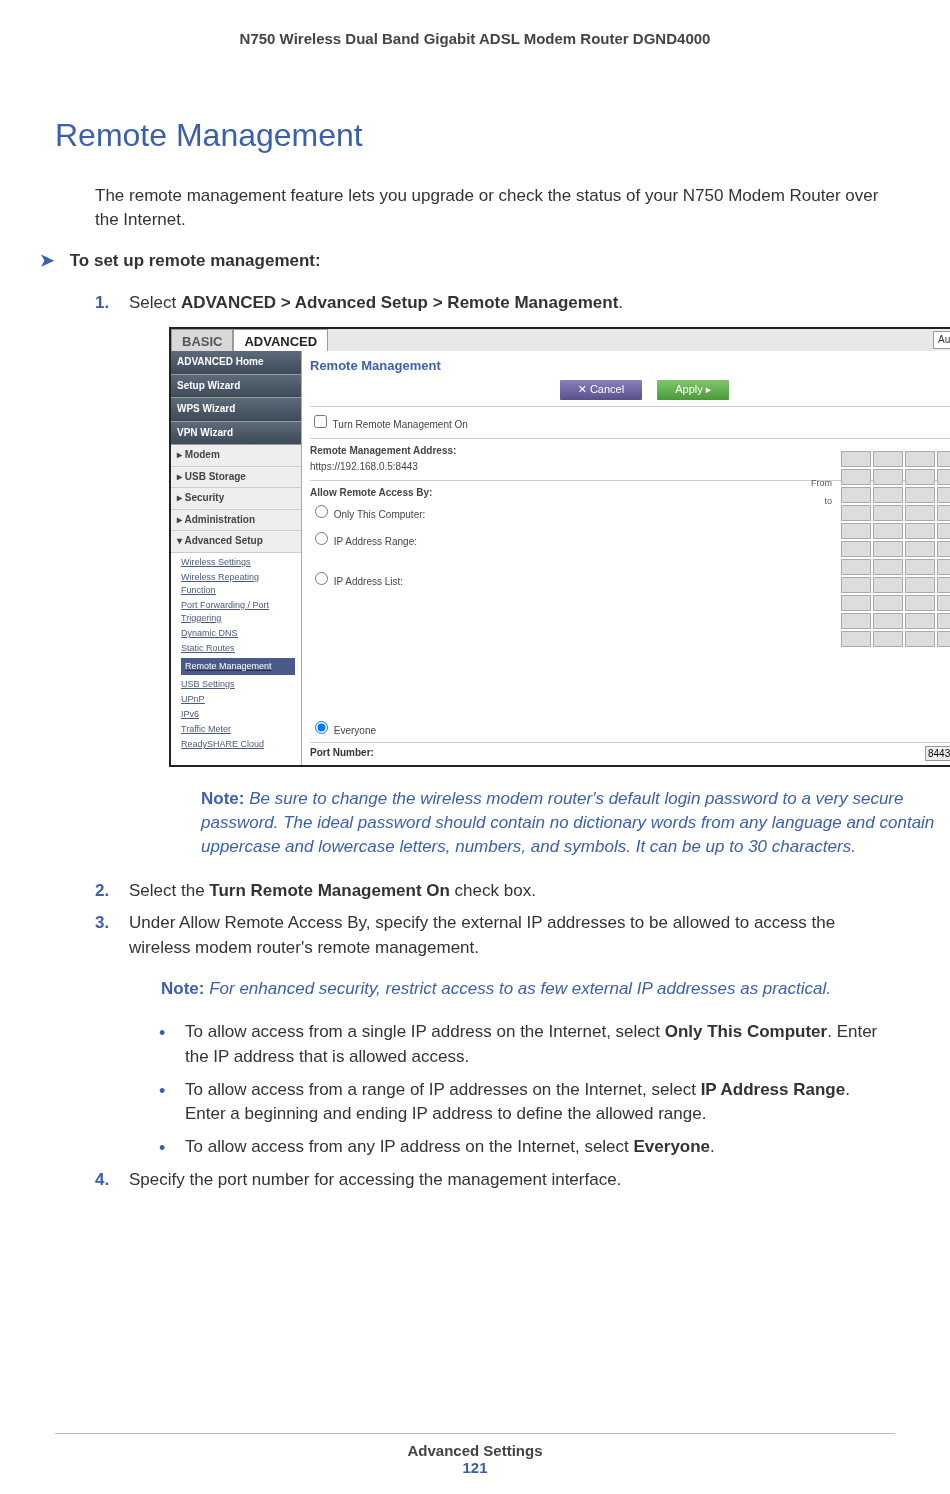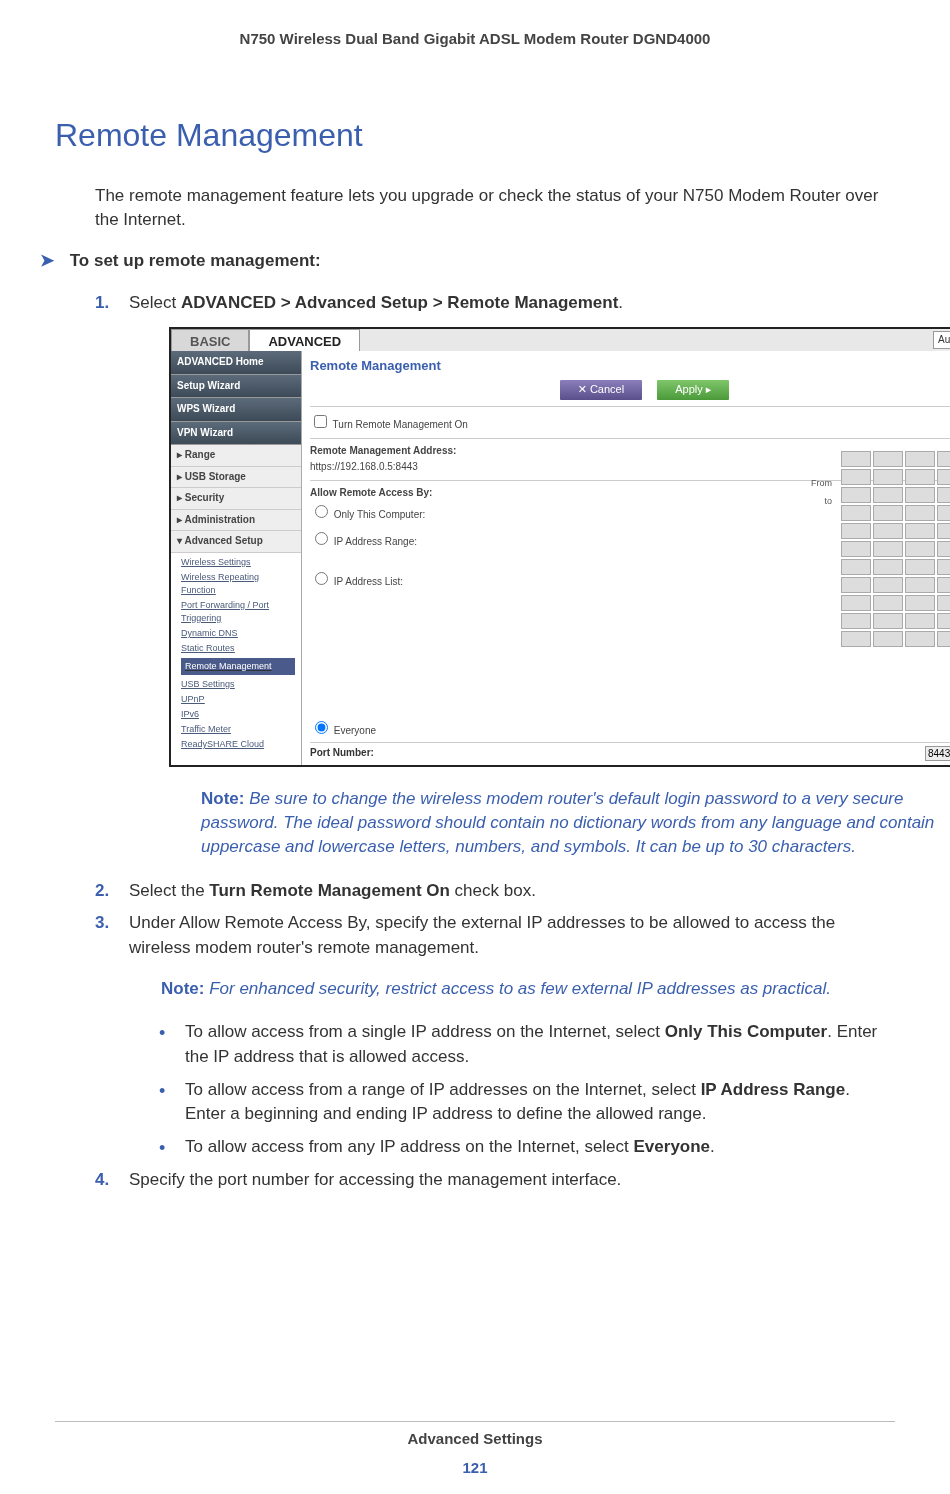--- a/index.html
+++ b/index.html
@@ -79,21 +79,21 @@
     position: relative;
     overflow: hidden;
     font-size: 11px;
   }
   .ss-top {
     display: flex;
     align-items: stretch;
     height: 22px;
   }
   .ss-tab {
-    padding: 3px 18px;
+    padding: 3px 10px;
     font-weight: bold;
     font-size: 13px;
     border: 1px solid #999;
     border-bottom: none;
   }
   .tab-basic { background: #d8d8d8; color:#555;}
   .tab-adv { background: #fff; color:#222;}
   .ss-top-spacer { flex:1; background:#e8e8e8;}
   .ss-auto { background:#fff; border:1px solid #999; font-size:10px; padding:1px 4px; margin:2px 4px 0 0; height:14px; width:40px;}
   .ss-body { display:flex; height: calc(100% - 22px);}
@@ -176,21 +176,21 @@
   .footer {
     position: absolute;
     bottom: 18px;
     left: 55px;
     right: 55px;
     text-align: center;
     border-top: 1px solid #bbb;
     padding-top: 8px;
   }
   .footer .fsection { font-weight: bold; color:#444; font-size:15px;}
-  .footer .fpage { color:#3a5fae; font-weight:bold; font-size:15px; margin-top:12px;}
+  .footer .fpage { color:#3a5fae; font-weight:bold; font-size:15px; margin-top:0;}
   b { font-weight: bold;}
 </style>
 </head>
 <body>
 
 <div class="page">
   <div class="doc-header">N750 Wireless Dual Band Gigabit ADSL Modem Router DGND4000</div>
 
   <h1 class="section-title">Remote Management</h1>
 
@@ -212,21 +212,21 @@
           <div class="ss-tab tab-adv">ADVANCED</div>
           <div class="ss-top-spacer"></div>
           <div class="ss-auto">Auto</div>
         </div>
         <div class="ss-body">
           <div class="ss-side">
             <div class="side-btn">ADVANCED Home</div>
             <div class="side-btn">Setup Wizard</div>
             <div class="side-btn">WPS Wizard</div>
             <div class="side-btn">VPN Wizard</div>
-            <div class="side-item">▸ Range</div>
+            <div class="side-item">▸ Modem</div>
             <div class="side-item">▸ USB Storage</div>
             <div class="side-item">▸ Security</div>
             <div class="side-item">▸ Administration</div>
             <div class="side-item">▾ Advanced Setup</div>
             <div class="side-sub">
               <a>Wireless Settings</a>
               <a>Wireless Repeating Function</a>
               <a>Port Forwarding / Port Triggering</a>
               <a>Dynamic DNS</a>
               <a>Static Routes</a>

